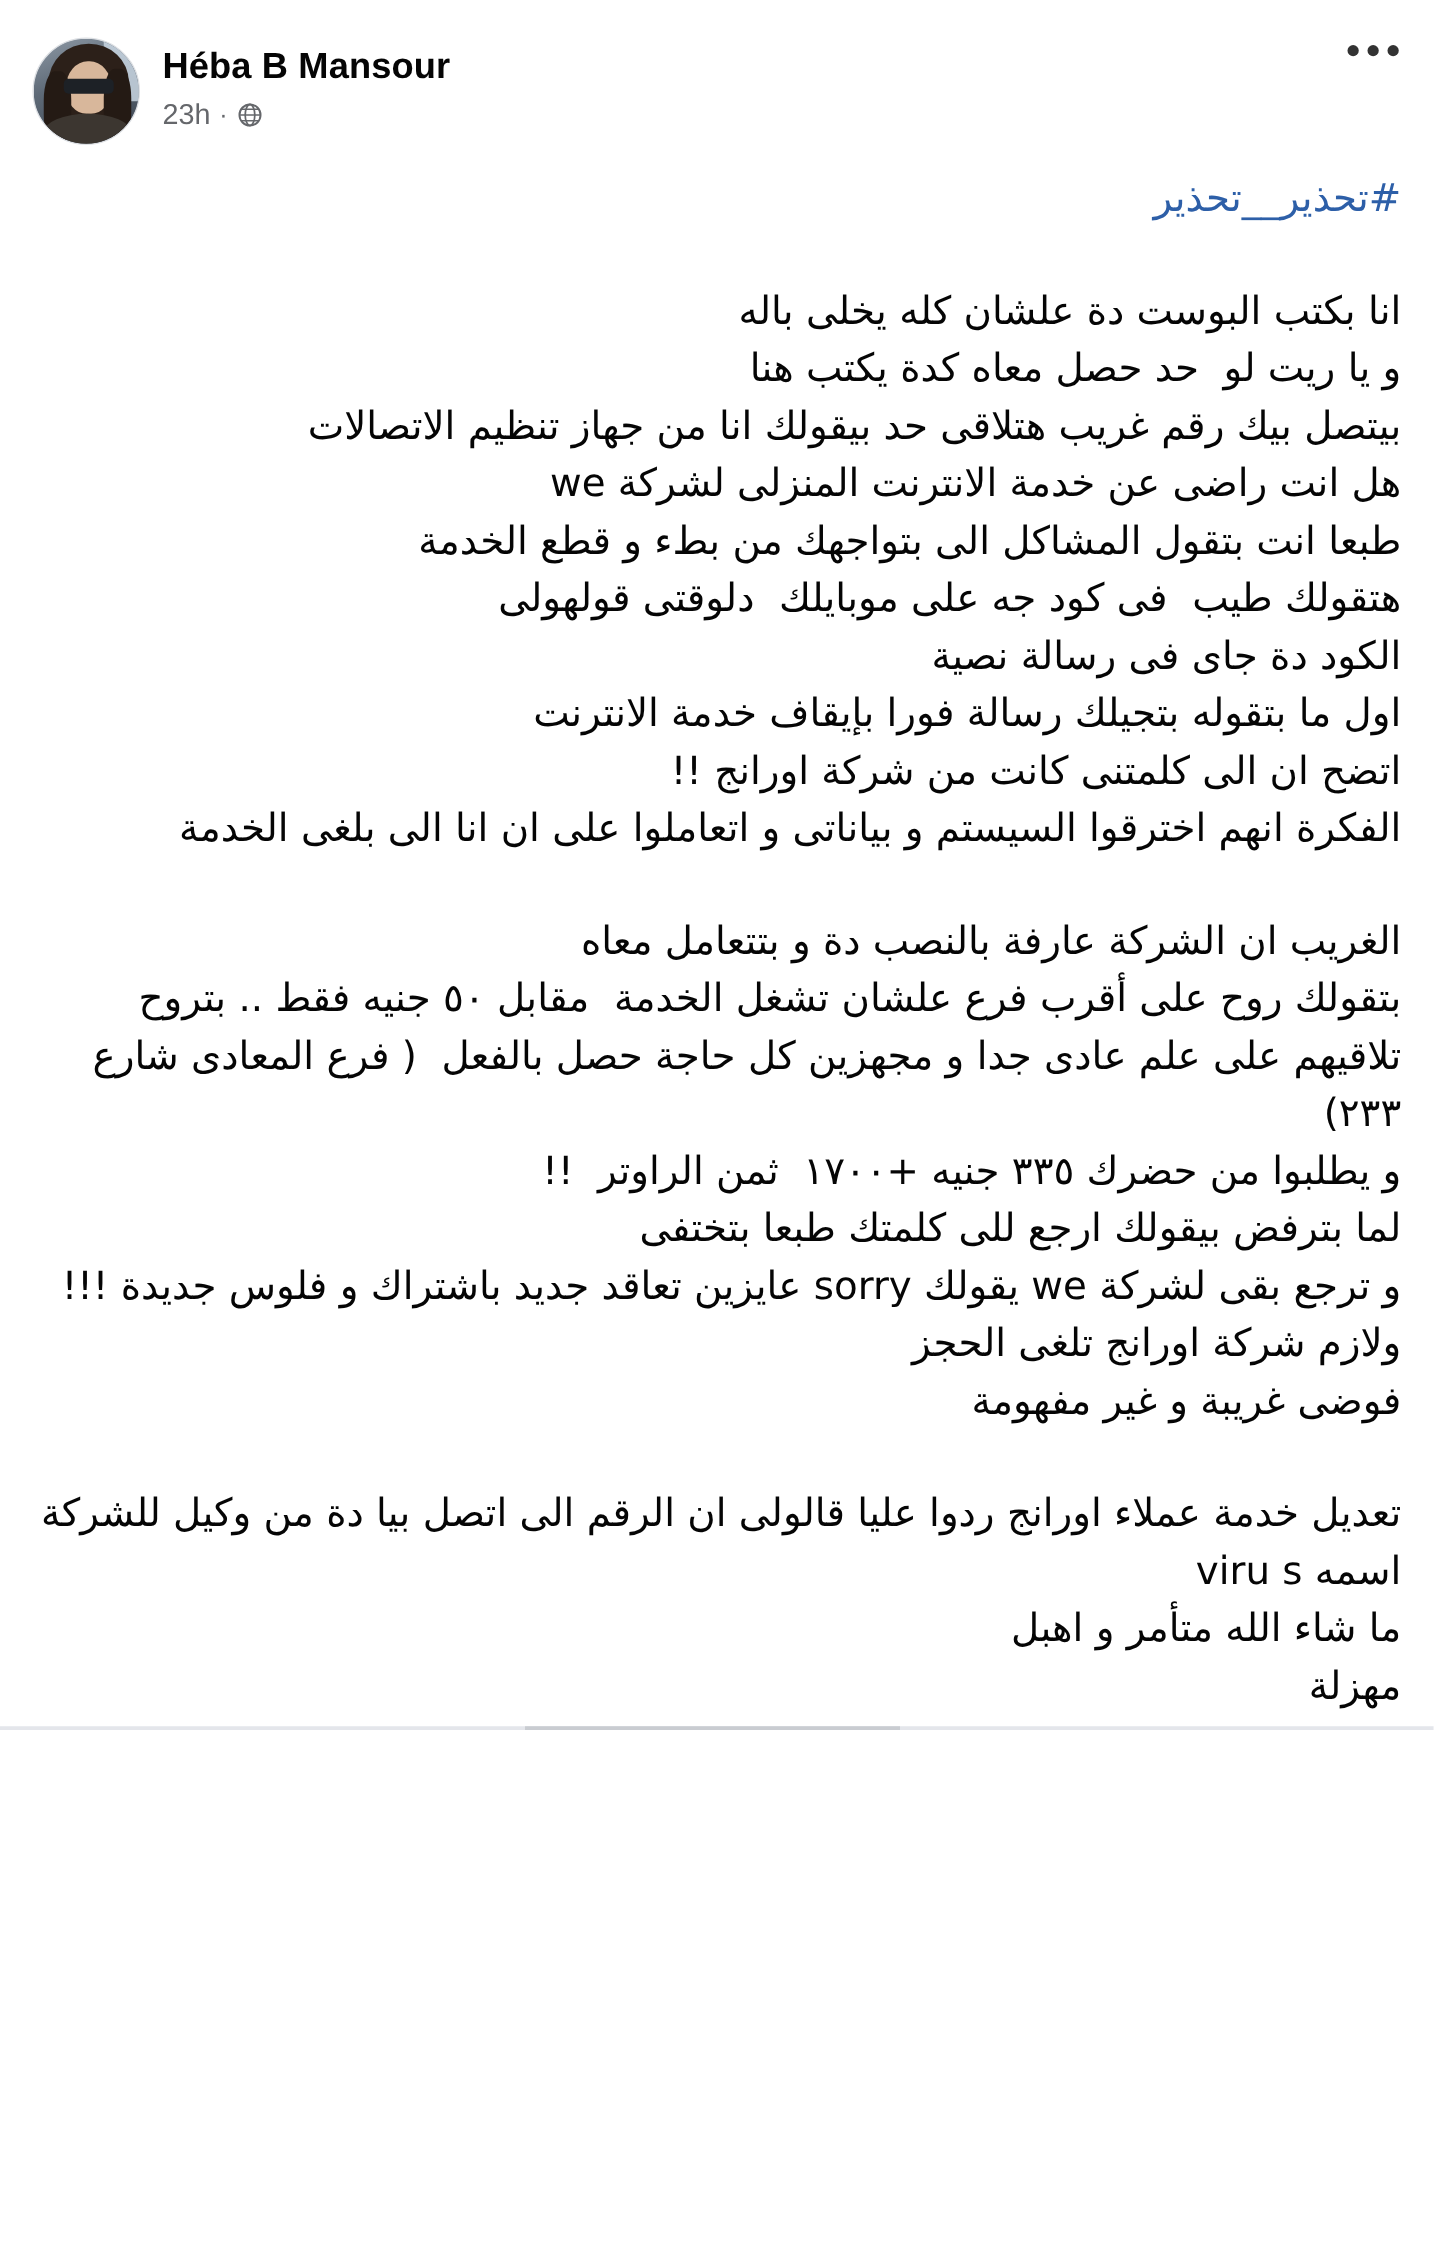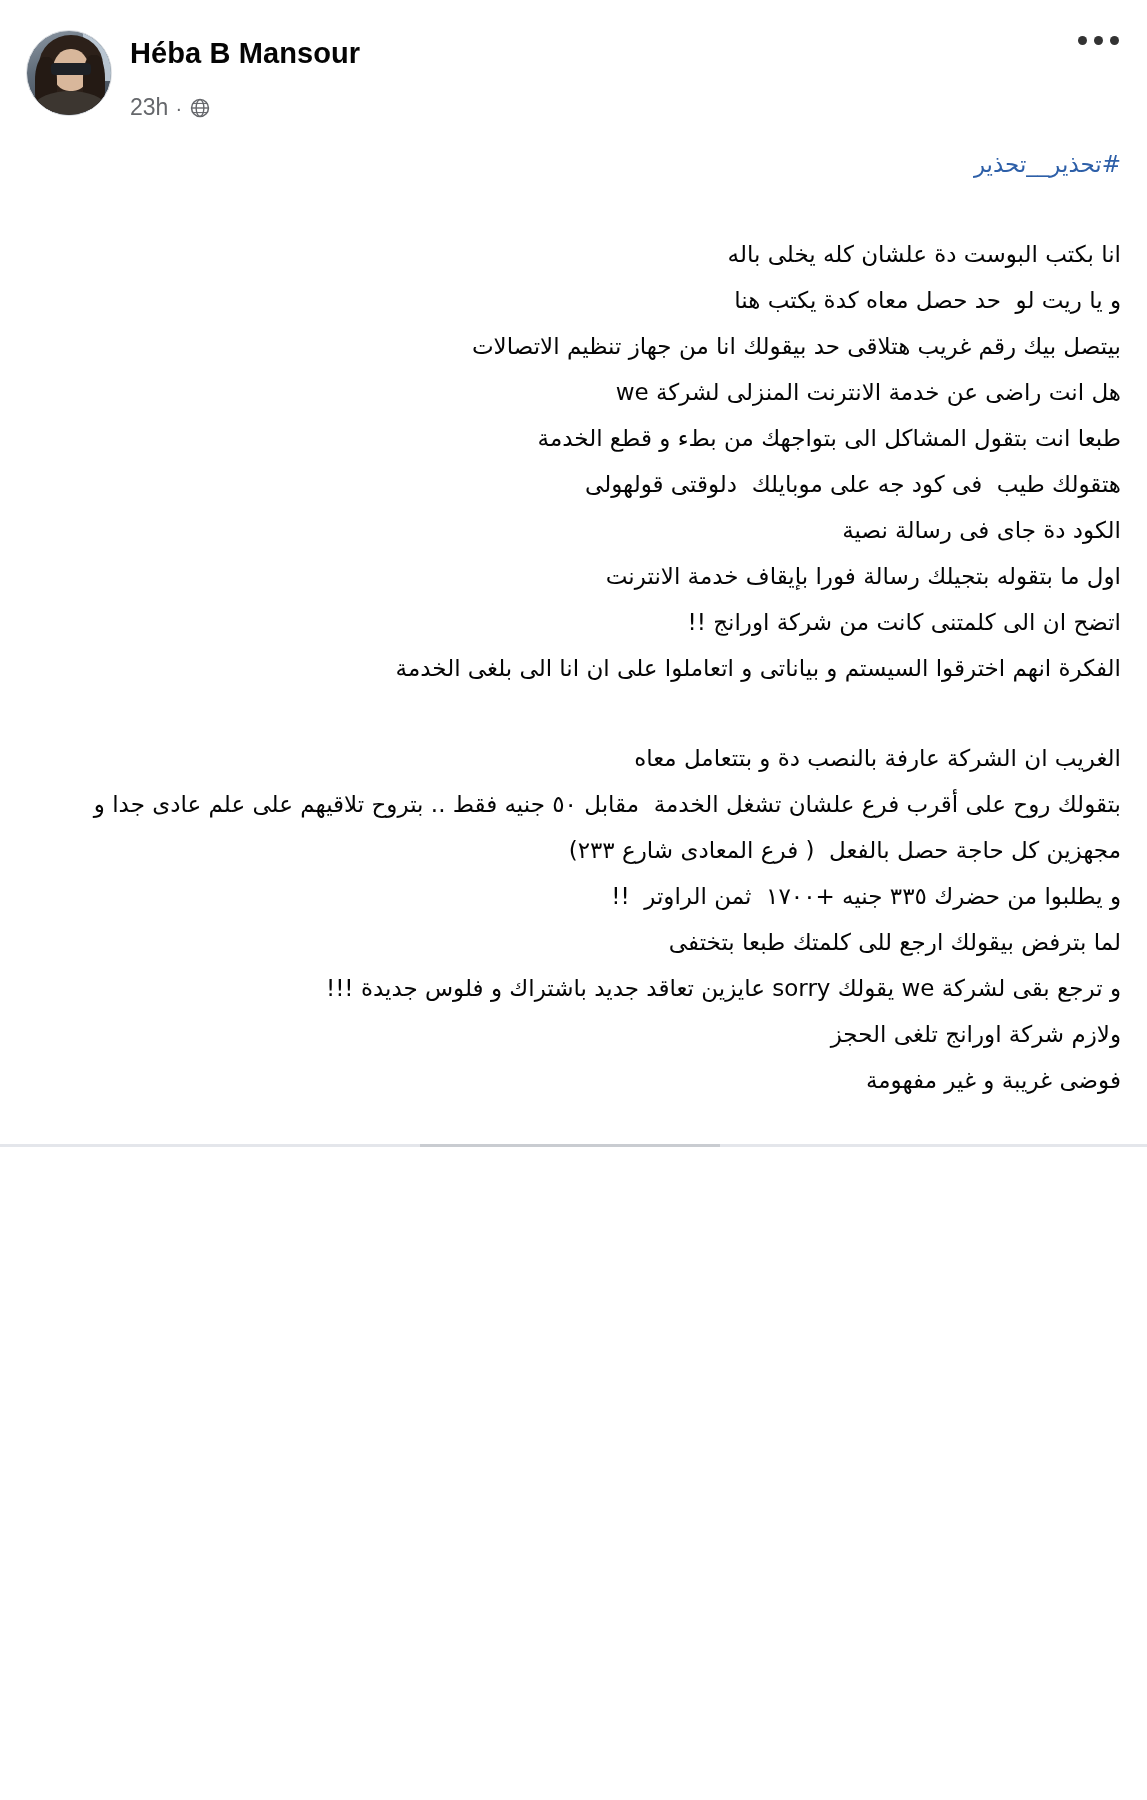--- a/index.html
+++ b/index.html
@@ -113,21 +113,21 @@
     font-size: 29px;
     font-weight: bold;
     line-height: 34px;
     color: #050505;
     letter-spacing: .1px;
   }
   .meta-row {
     display: flex;
     align-items: center;
     gap: 7px;
-    margin-top: 24px;
+    margin-top: 8px;
     font-size: 23px;
     color: #65676b;
   }
   .meta-dot {
     font-size: 20px;
     color: #65676b;
     line-height: 20px;
   }
   .globe-icon {
     display: inline-block;
@@ -146,24 +146,24 @@
     width: 9px;
     height: 9px;
     border-radius: 50%;
     background: #333;
     display: block;
   }
   
   .post-body {
     direction: rtl;
     text-align: right;
-    font-size: 23px;
+    font-size: 31px;
     line-height: 46px;
     color: #050505;
-    padding: 14px 0 0 0;
+    padding: 14px 0 12px 0;
     font-family: "DejaVu Sans", "Liberation Sans", sans-serif;
   }
   .post-body p {
     margin: 0;
     white-space: pre-wrap;
   }
   .para-gap {
     height: 44px;
   }
   .hashtag {
@@ -244,17 +244,20 @@
 الفكرة انهم اخترقوا السيستم و بياناتى و اتعاملوا على ان انا الى بلغى الخدمة</p>
     <div class="para-gap"></div>
     <p>الغريب ان الشركة عارفة بالنصب دة و بتتعامل معاه
 بتقولك روح على أقرب فرع علشان تشغل الخدمة  مقابل ٥٠ جنيه فقط .. بتروح تلاقيهم على علم عادى جدا و مجهزين كل حاجة حصل بالفعل  ( فرع المعادى شارع ٢٣٣)
 و يطلبوا من حضرك ٣٣٥ جنيه +١٧٠٠  ثمن الراوتر  !!
 لما بترفض بيقولك ارجع للى كلمتك طبعا بتختفى
 و ترجع بقى لشركة we يقولك sorry عايزين تعاقد جديد باشتراك و فلوس جديدة !!!
 ولازم شركة اورانج تلغى الحجز
 فوضى غريبة و غير مفهومة</p>
     <div class="para-gap"></div>
+    <p>تعديل خدمة عملاء اورانج ردوا عليا قالولى ان الرقم الى اتصل بيا دة من وكيل للشركة اسمه viru s
+ما شاء الله متأمر و اهبل
+مهزلة</p>
   </div>
 
   <div class="bottom-bar"></div>
   <div class="bottom-tick"></div>
 </div>
 
 </body></html>

